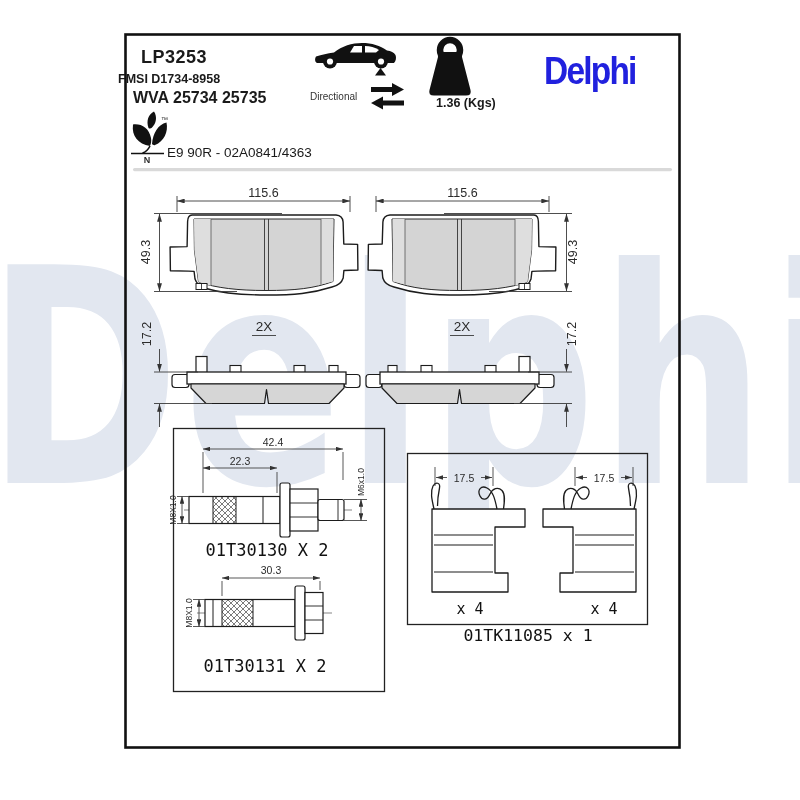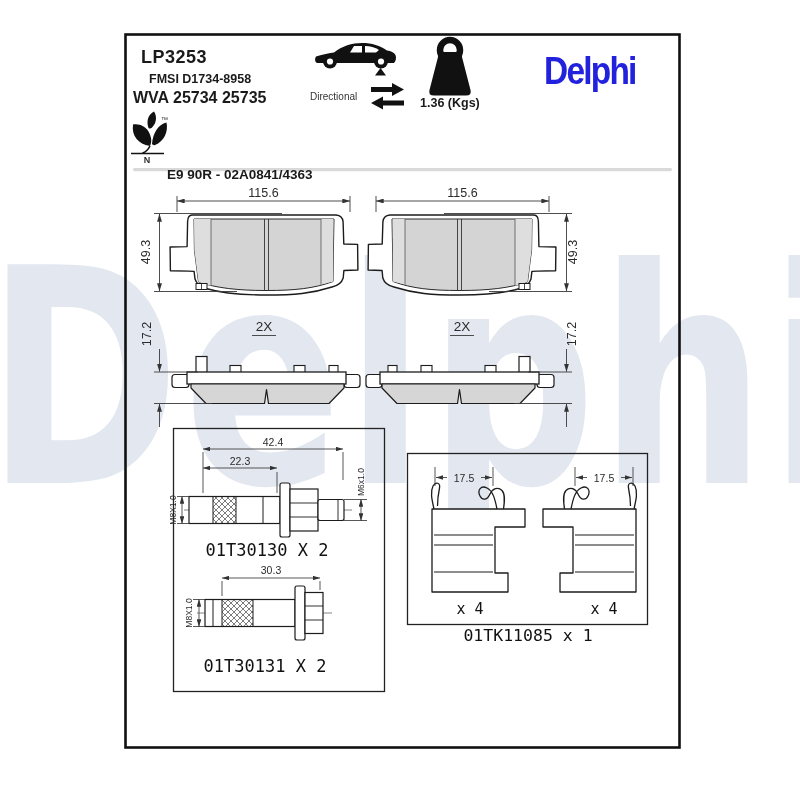--- a/index.html
+++ b/index.html
@@ -14,27 +14,27 @@
   html,body{margin:0;padding:0;background:#fff;}
   .page{position:relative;width:800px;height:800px;background:#fff;overflow:hidden;
         font-family:"Liberation Sans",sans-serif;color:#1a1a1a;}
   .watermark{position:absolute;left:-14px;top:230px;z-index:0;
              font-family:"DejaVu Sans",sans-serif;font-weight:700;font-size:300px;line-height:1;
              color:var(--watermark);letter-spacing:4px;transform:scaleX(0.78);
              transform-origin:left top;white-space:nowrap;user-select:none;}
   svg.drawing{position:absolute;left:0;top:0;z-index:1;}
   .txt{position:absolute;z-index:2;white-space:nowrap;}
   .code{left:141px;top:47px;font-size:18px;font-weight:bold;letter-spacing:.5px;}
-  .fmsi{left:149px;top:72px;font-size:12.5px;font-weight:bold;}
+  .fmsi{left:118px;top:72px;font-size:12.5px;font-weight:bold;}
   .wva{left:133px;top:89px;font-size:16px;font-weight:bold;}
   .directional{left:310px;top:91px;font-size:10px;color:#333;}
-  .kgs{left:420px;top:96px;font-size:12.5px;font-weight:bold;}
+  .kgs{left:436px;top:96px;font-size:12.5px;font-weight:bold;}
   .brand{left:544px;top:50px;font-size:38px;font-weight:800;color:var(--delphi-blue);
          letter-spacing:-2px;transform:scaleX(.88);transform-origin:left top;}
-  .approval{left:167px;top:145px;font-size:13.5px;font-weight:bold;margin-top:22px;}
+  .approval{left:167px;top:145px;font-size:13.5px;font-weight:normal;}
   .lockheed{left:578px;top:720px;font-family:"DejaVu Serif",serif;font-weight:bold;
             font-size:20px;letter-spacing:-.5px;}
   .lockheed sup{font-size:9px;}
   text{fill:#2b2b2b;}
   .dimtxt{font-family:"Liberation Sans",sans-serif;font-size:12.5px;}
   .dimtxt-s{font-family:"Liberation Sans",sans-serif;font-size:10.5px;}
   .thread{font-family:"Liberation Sans",sans-serif;font-size:8.5px;}
   .part{font-family:"DejaVu Sans Mono",monospace;font-size:17px;fill:#111;}
   .qty{font-family:"DejaVu Sans Mono",monospace;font-size:15px;fill:#111;}
   .qty2x{font-family:"Liberation Sans",sans-serif;font-size:13.5px;}

